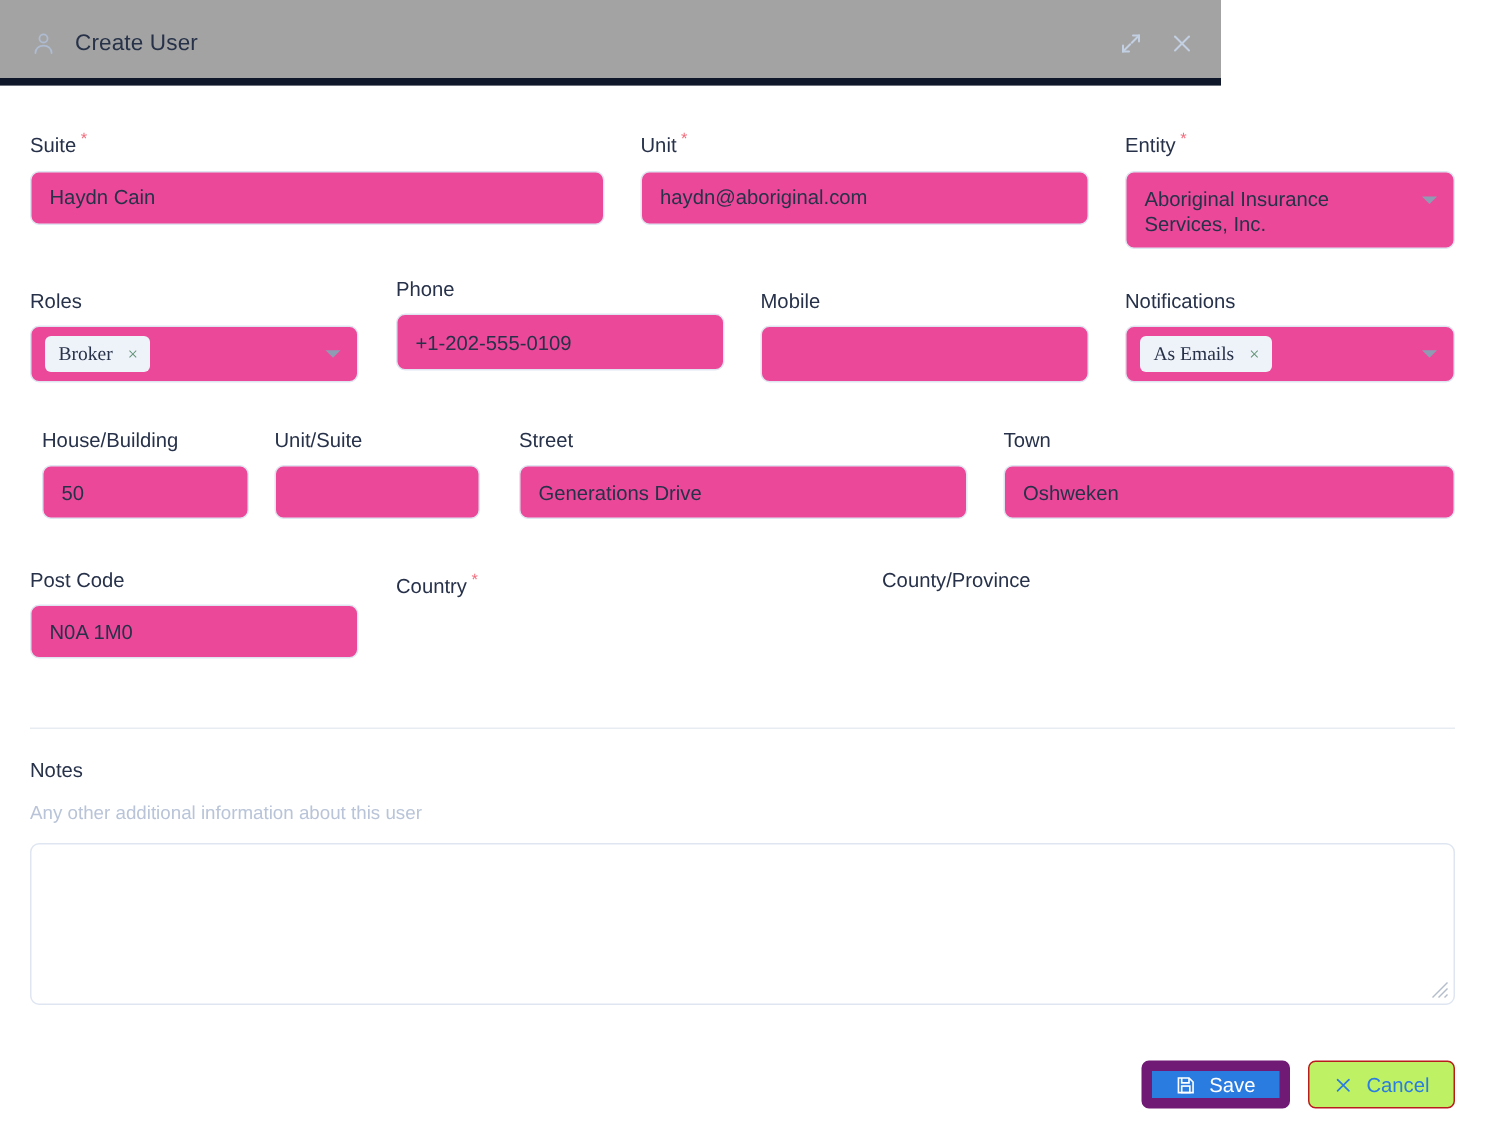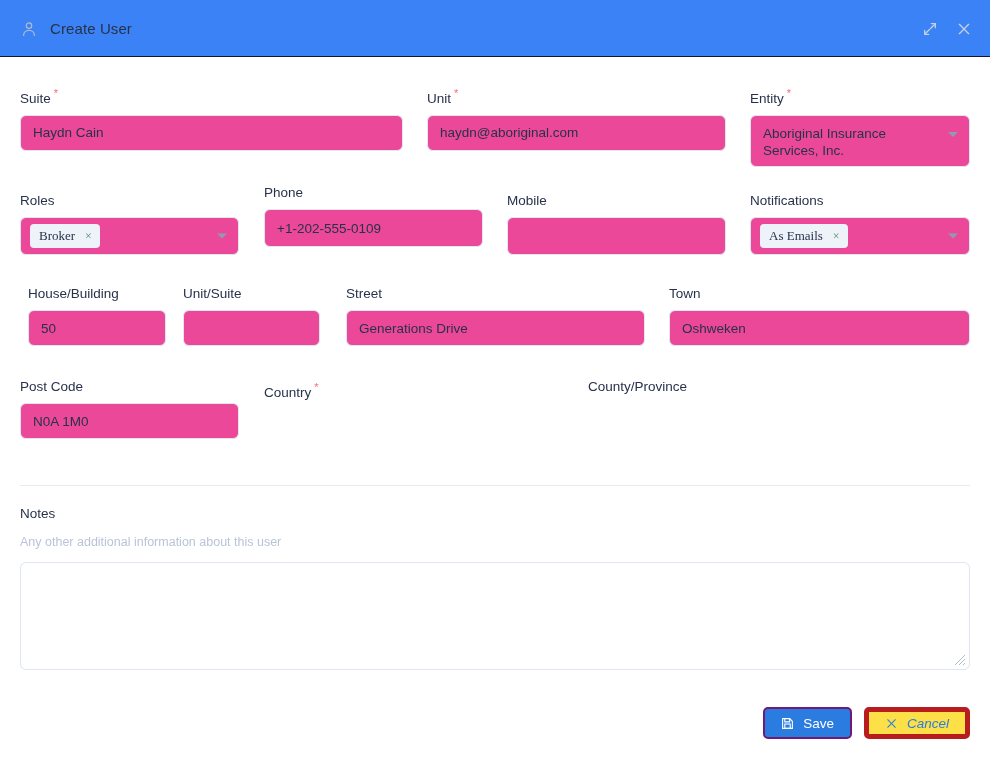--- a/index.html
+++ b/index.html
@@ -7,23 +7,23 @@
     margin: 0; padding: 0;
     width: 990px; height: 759px;
     background: #ffffff;
     font-family: "Liberation Sans", sans-serif;
     color: #273248;
     overflow: hidden;
   }
 
   
   .titlebar {
-    position: absolute; left: 0; top: 0; width: 990px; height: 57px;
-    border-bottom: 1px solid #0f172a;
-    background: #3b82f6;
+    position: absolute; left: 0; top: 0; width: 814px; height: 57px;
+    border-bottom: 5px solid #0f172a;
+    background: #a3a3a3;
   }
   .title-left {
     position: absolute; left: 20px; top: 0; height: 57px;
     display: flex; align-items: center; gap: 12px;
   }
   .person-icon { width: 18px; height: 18px; display: block; color: #aebbd0; }
   .title-text { font-size: 15px; color: #273248; letter-spacing: .1px; }
   .title-actions {
     position: absolute; right: 18px; top: 0; height: 57px;
     display: flex; align-items: center; gap: 18px;
@@ -86,22 +86,22 @@
   }
   .grip { position: absolute; right: 3px; bottom: 3px; width: 12px; height: 12px; color: #b4bdcc; }
 
   
   .btnrow { position: absolute; right: 20px; top: 650px; display: flex; gap: 12px; }
   .btn {
     height: 32px; border-radius: 5px; font-size: 13.5px;
     display: inline-flex; align-items: center; justify-content: center; gap: 9px;
     padding: 0 16px; cursor: pointer; white-space: nowrap;
   }
-  .btn-save { background: #2b7ce0; color: #fff; border: 2px solid #701a75; min-width: 80px; }
-  .btn-cancel { background: #fde047; color: #2b7ce0; border: 5px solid #b91c1c; min-width: 90px; font-style: italic; }
+  .btn-save { background: #2b7ce0; color: #fff; border: 7px solid #701a75; min-width: 80px; }
+  .btn-cancel { background: #bef264; color: #2b7ce0; border: 1px solid #b91c1c; min-width: 90px; }
   .bicon { width: 13px; height: 13px; display: block; }
 </style>
 </head>
 <body>
 
 <div class="titlebar">
   <div class="title-left">
     <span>
       <svg class="person-icon" viewBox="0 0 24 24" fill="none" stroke="currentColor" stroke-width="1.6">
         <circle cx="12" cy="7.5" r="3.6"></circle>

